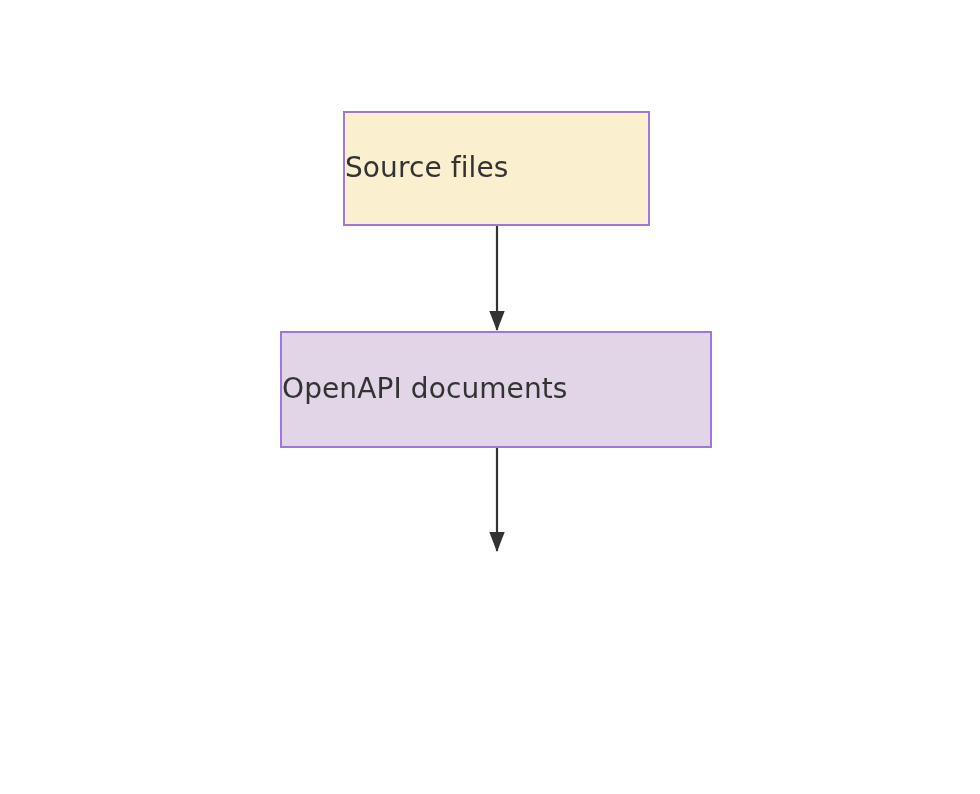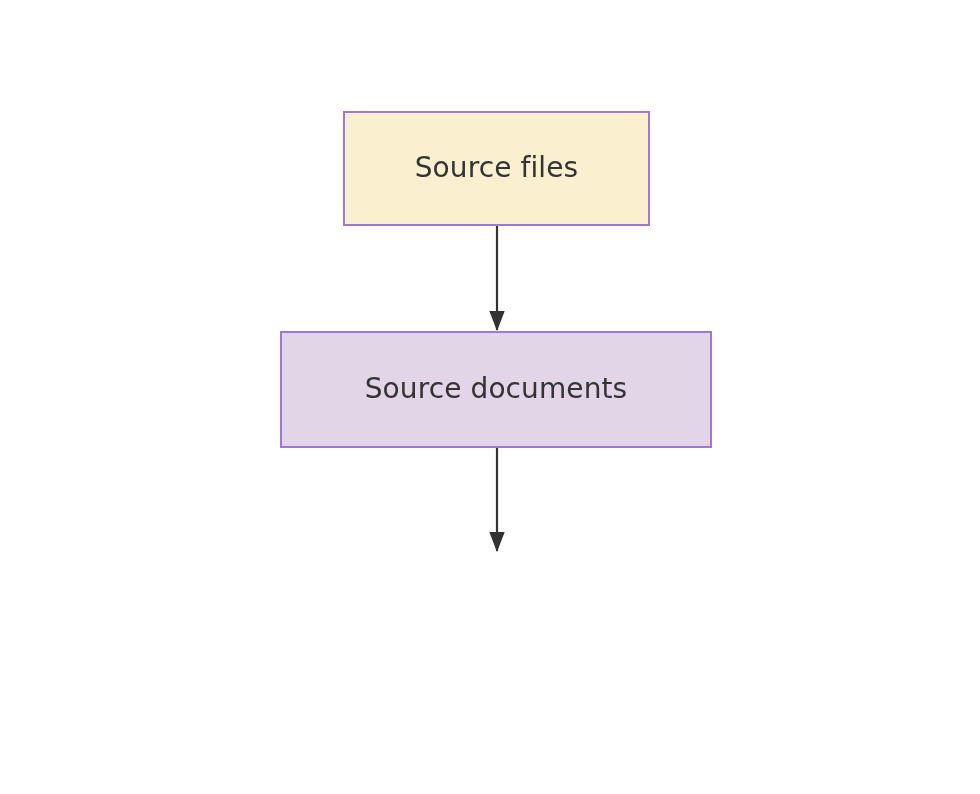--- a/index.html
+++ b/index.html
@@ -23,21 +23,20 @@
   }
 
   
   .node {
     position: absolute;
     box-sizing: border-box;
     border-style: solid;
     border-width: 2px;
     display: flex;
     align-items: center;
-    justify-content: center;
     text-align: center;
   }
 
   .node-label {
     font-size: 28px;
     line-height: 1.15;
     font-weight: 400;
     letter-spacing: 0.1px;
     white-space: nowrap;
   }
@@ -92,17 +91,17 @@
     <line x1="497" y1="226" x2="497" y2="330" stroke="#333333" stroke-width="2.2" marker-end="url(#arrowhead-1)"></line>
 
     <line x1="497" y1="448" x2="497" y2="551" stroke="#333333" stroke-width="2.2" marker-end="url(#arrowhead-2)"></line>
   </svg>
 
   <div class="node" id="node-source-files" style="left: 343px; top: 111px; width: 307px; height: 115px; background: rgb(250, 240, 208); border-color: rgb(158, 119, 216); color: rgb(51, 51, 51);">
     <span class="node-label">Source files</span>
   </div>
 
   <div class="node" id="node-openapi-documents" style="left: 280px; top: 331px; width: 432px; height: 117px; background: rgb(225, 213, 231); border-color: rgb(158, 119, 216); color: rgb(51, 51, 51);">
-    <span class="node-label">Source documents</span>
+    <span class="node-label">OpenAPI documents</span>
   </div>
 
 
 </div>
 
 </body></html>

